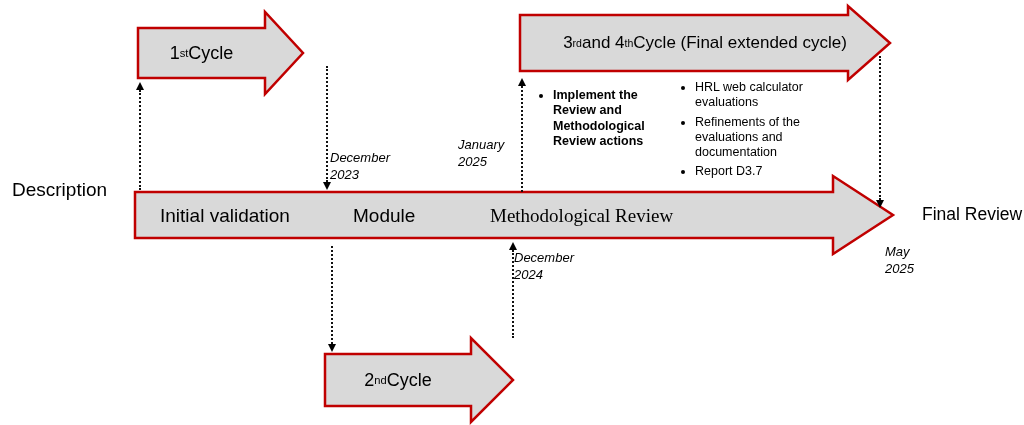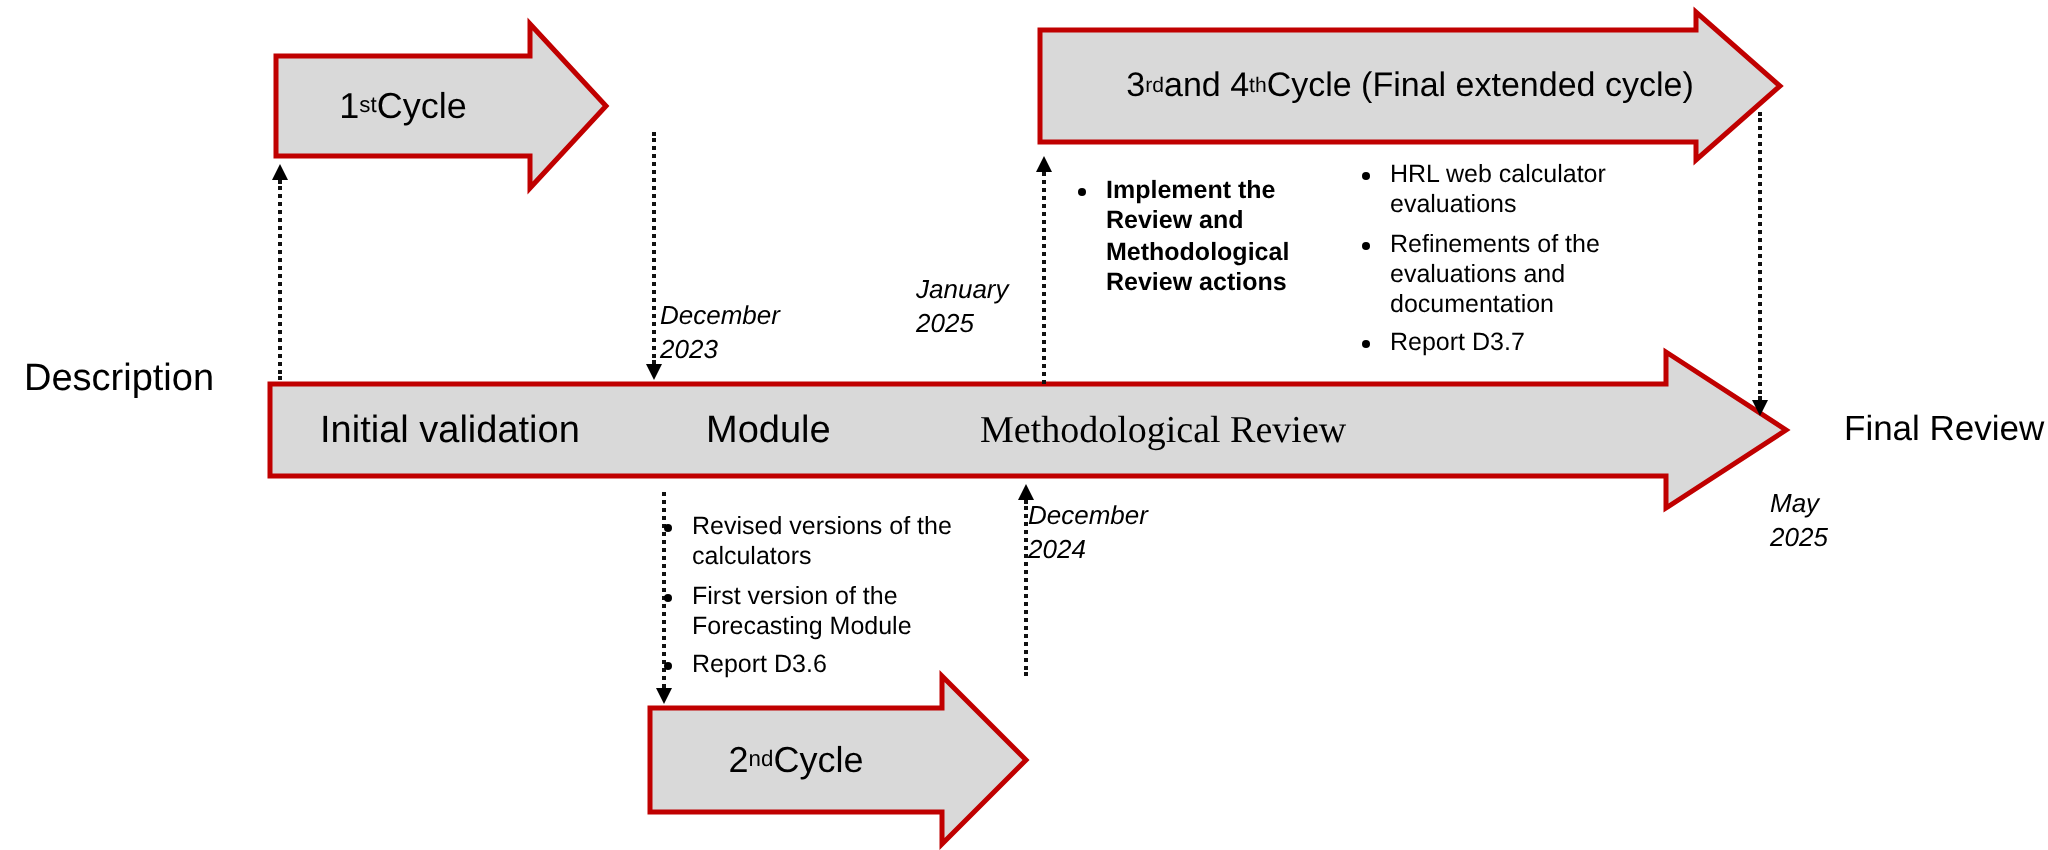--- a/index.html
+++ b/index.html
@@ -127,19 +127,14 @@
   <ul class="notes" style="left:540px;top:88px;width:105px;font-weight:bold;">
     <li>Implement the Review and Methodological Review actions</li>
   </ul>
 
   <ul class="notes" style="left:682px;top:80px;width:130px;">
     <li>HRL web calculator evaluations</li>
     <li>Refinements of the evaluations and documentation</li>
     <li>Report D3.7</li>
   </ul>
 
-  <ul class="notes" style="left:333px;top:256px;width:150px;">
-    <li>Revised versions of the calculators</li>
-    <li>First version of the Forecasting Module</li>
-    <li>Report D3.6</li>
-  </ul>
 
 </div>
 
 </body></html>

